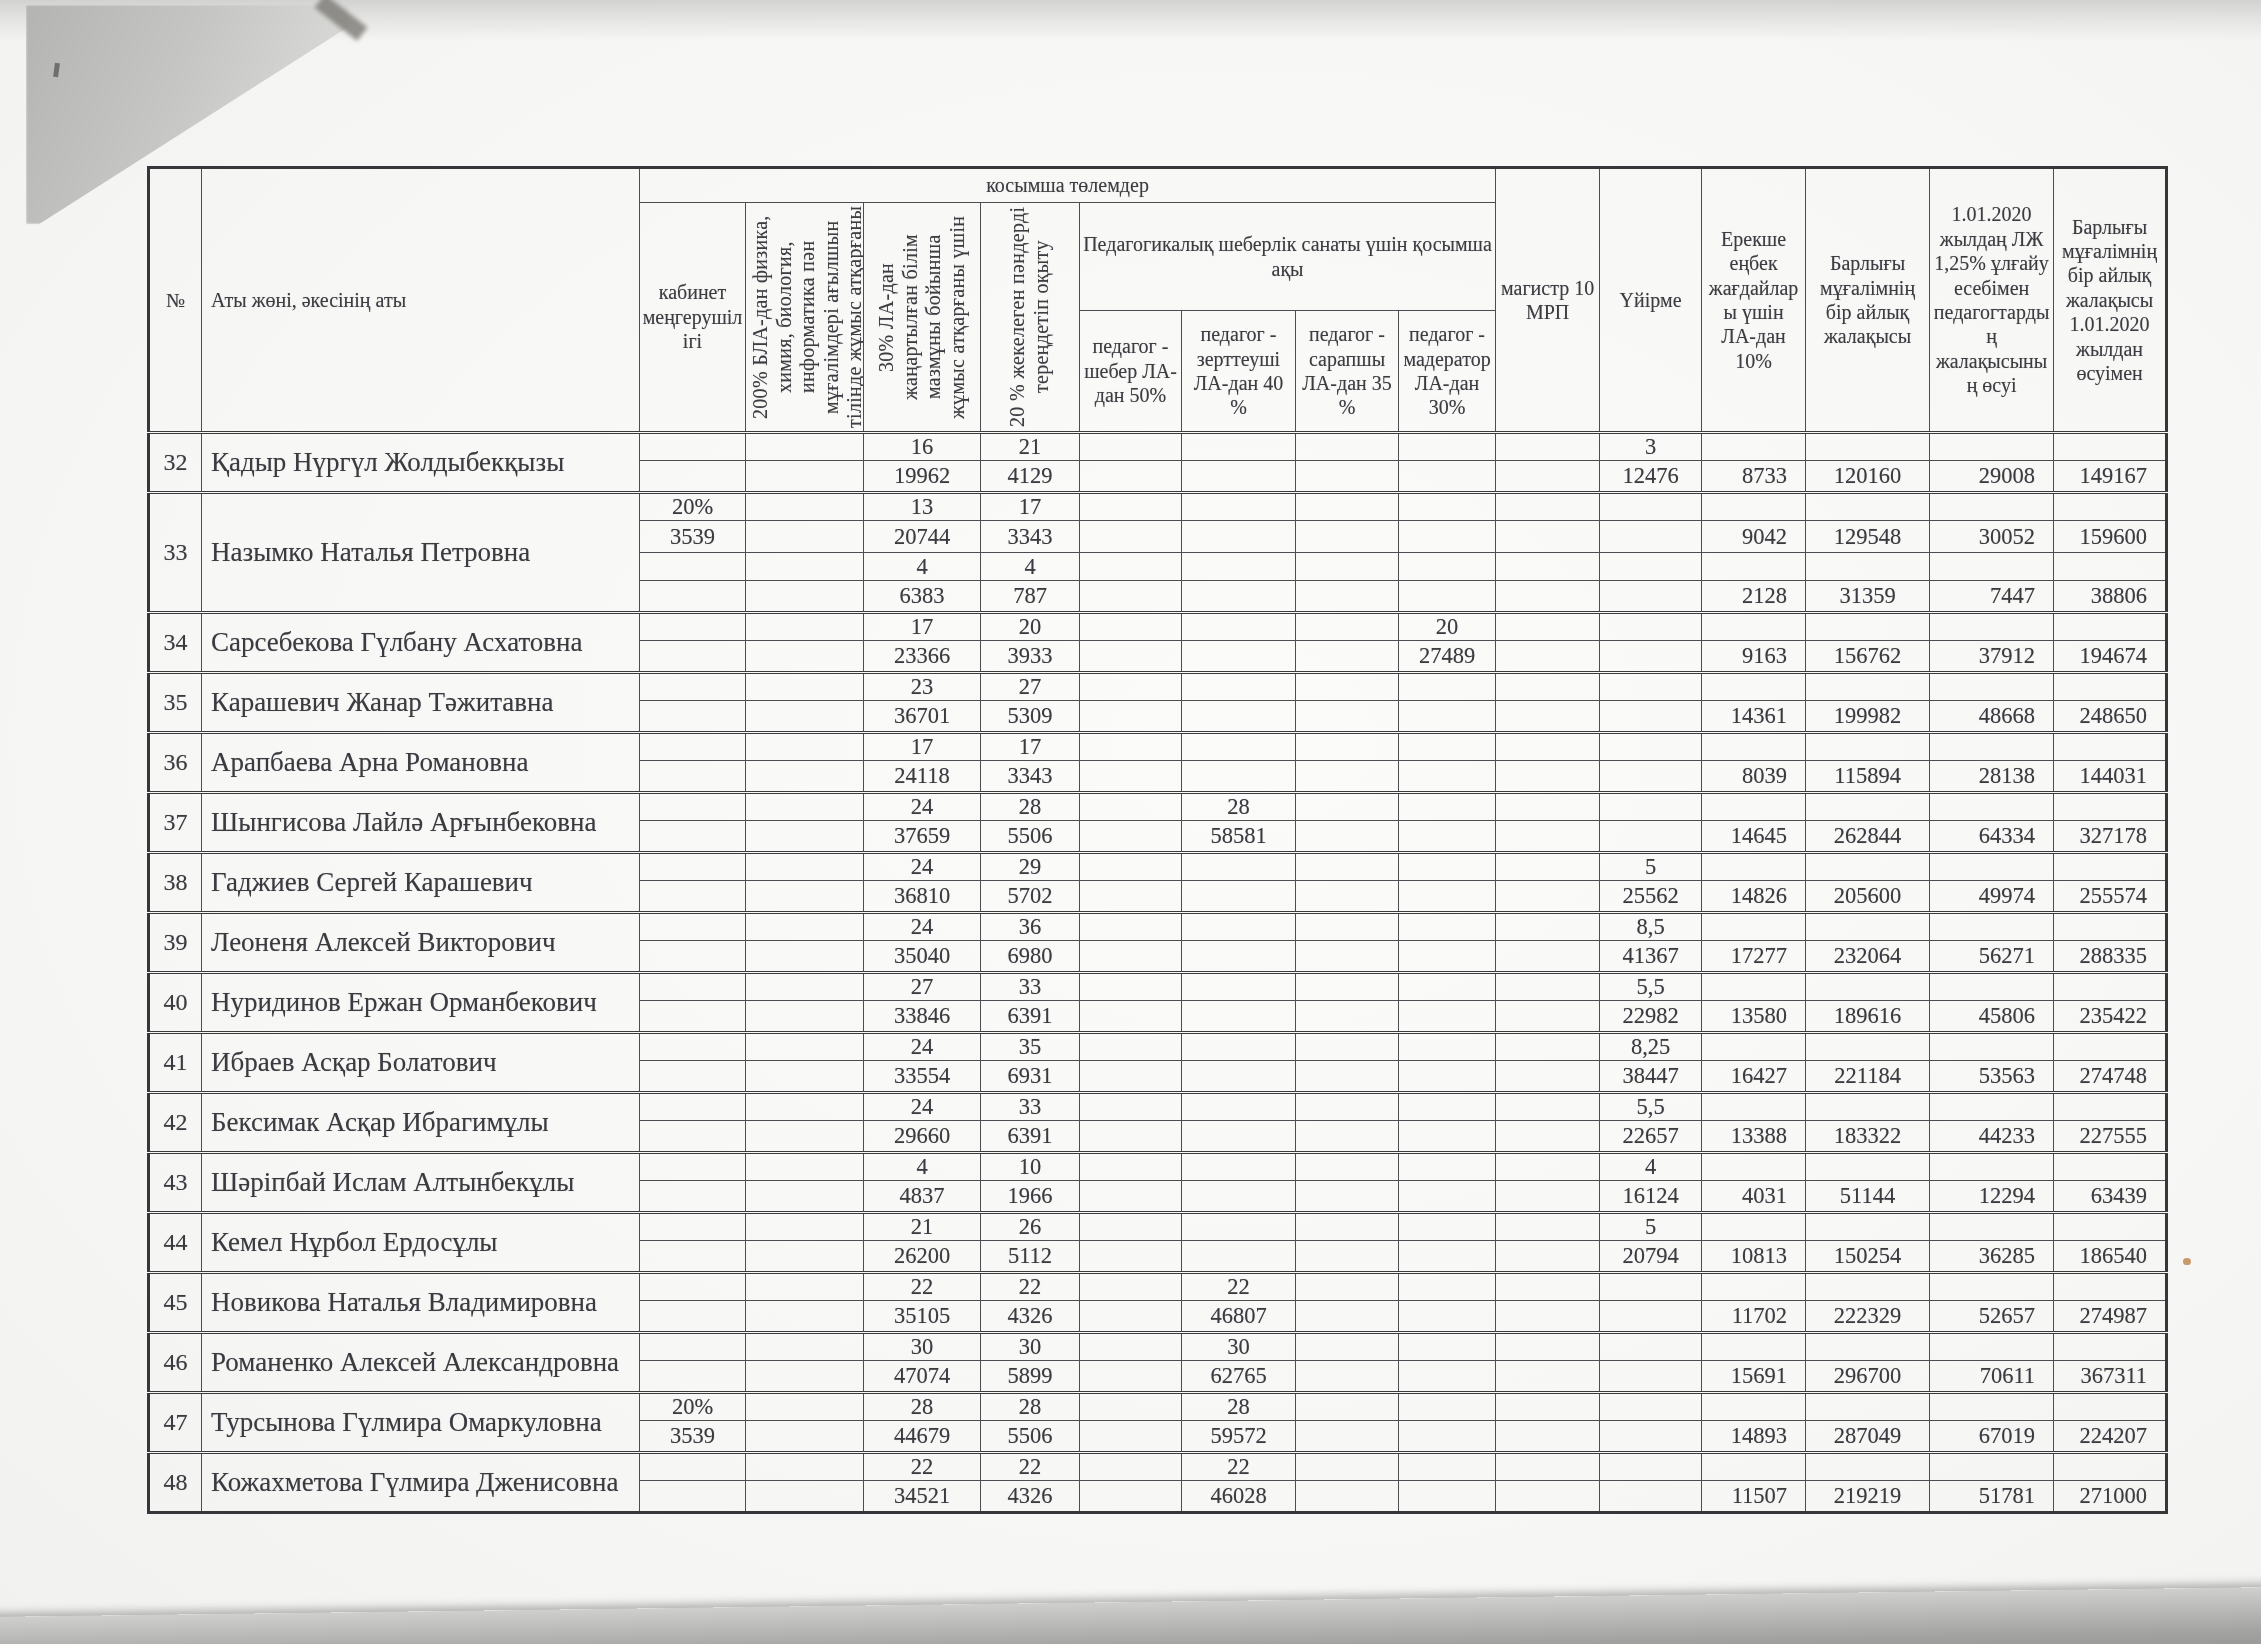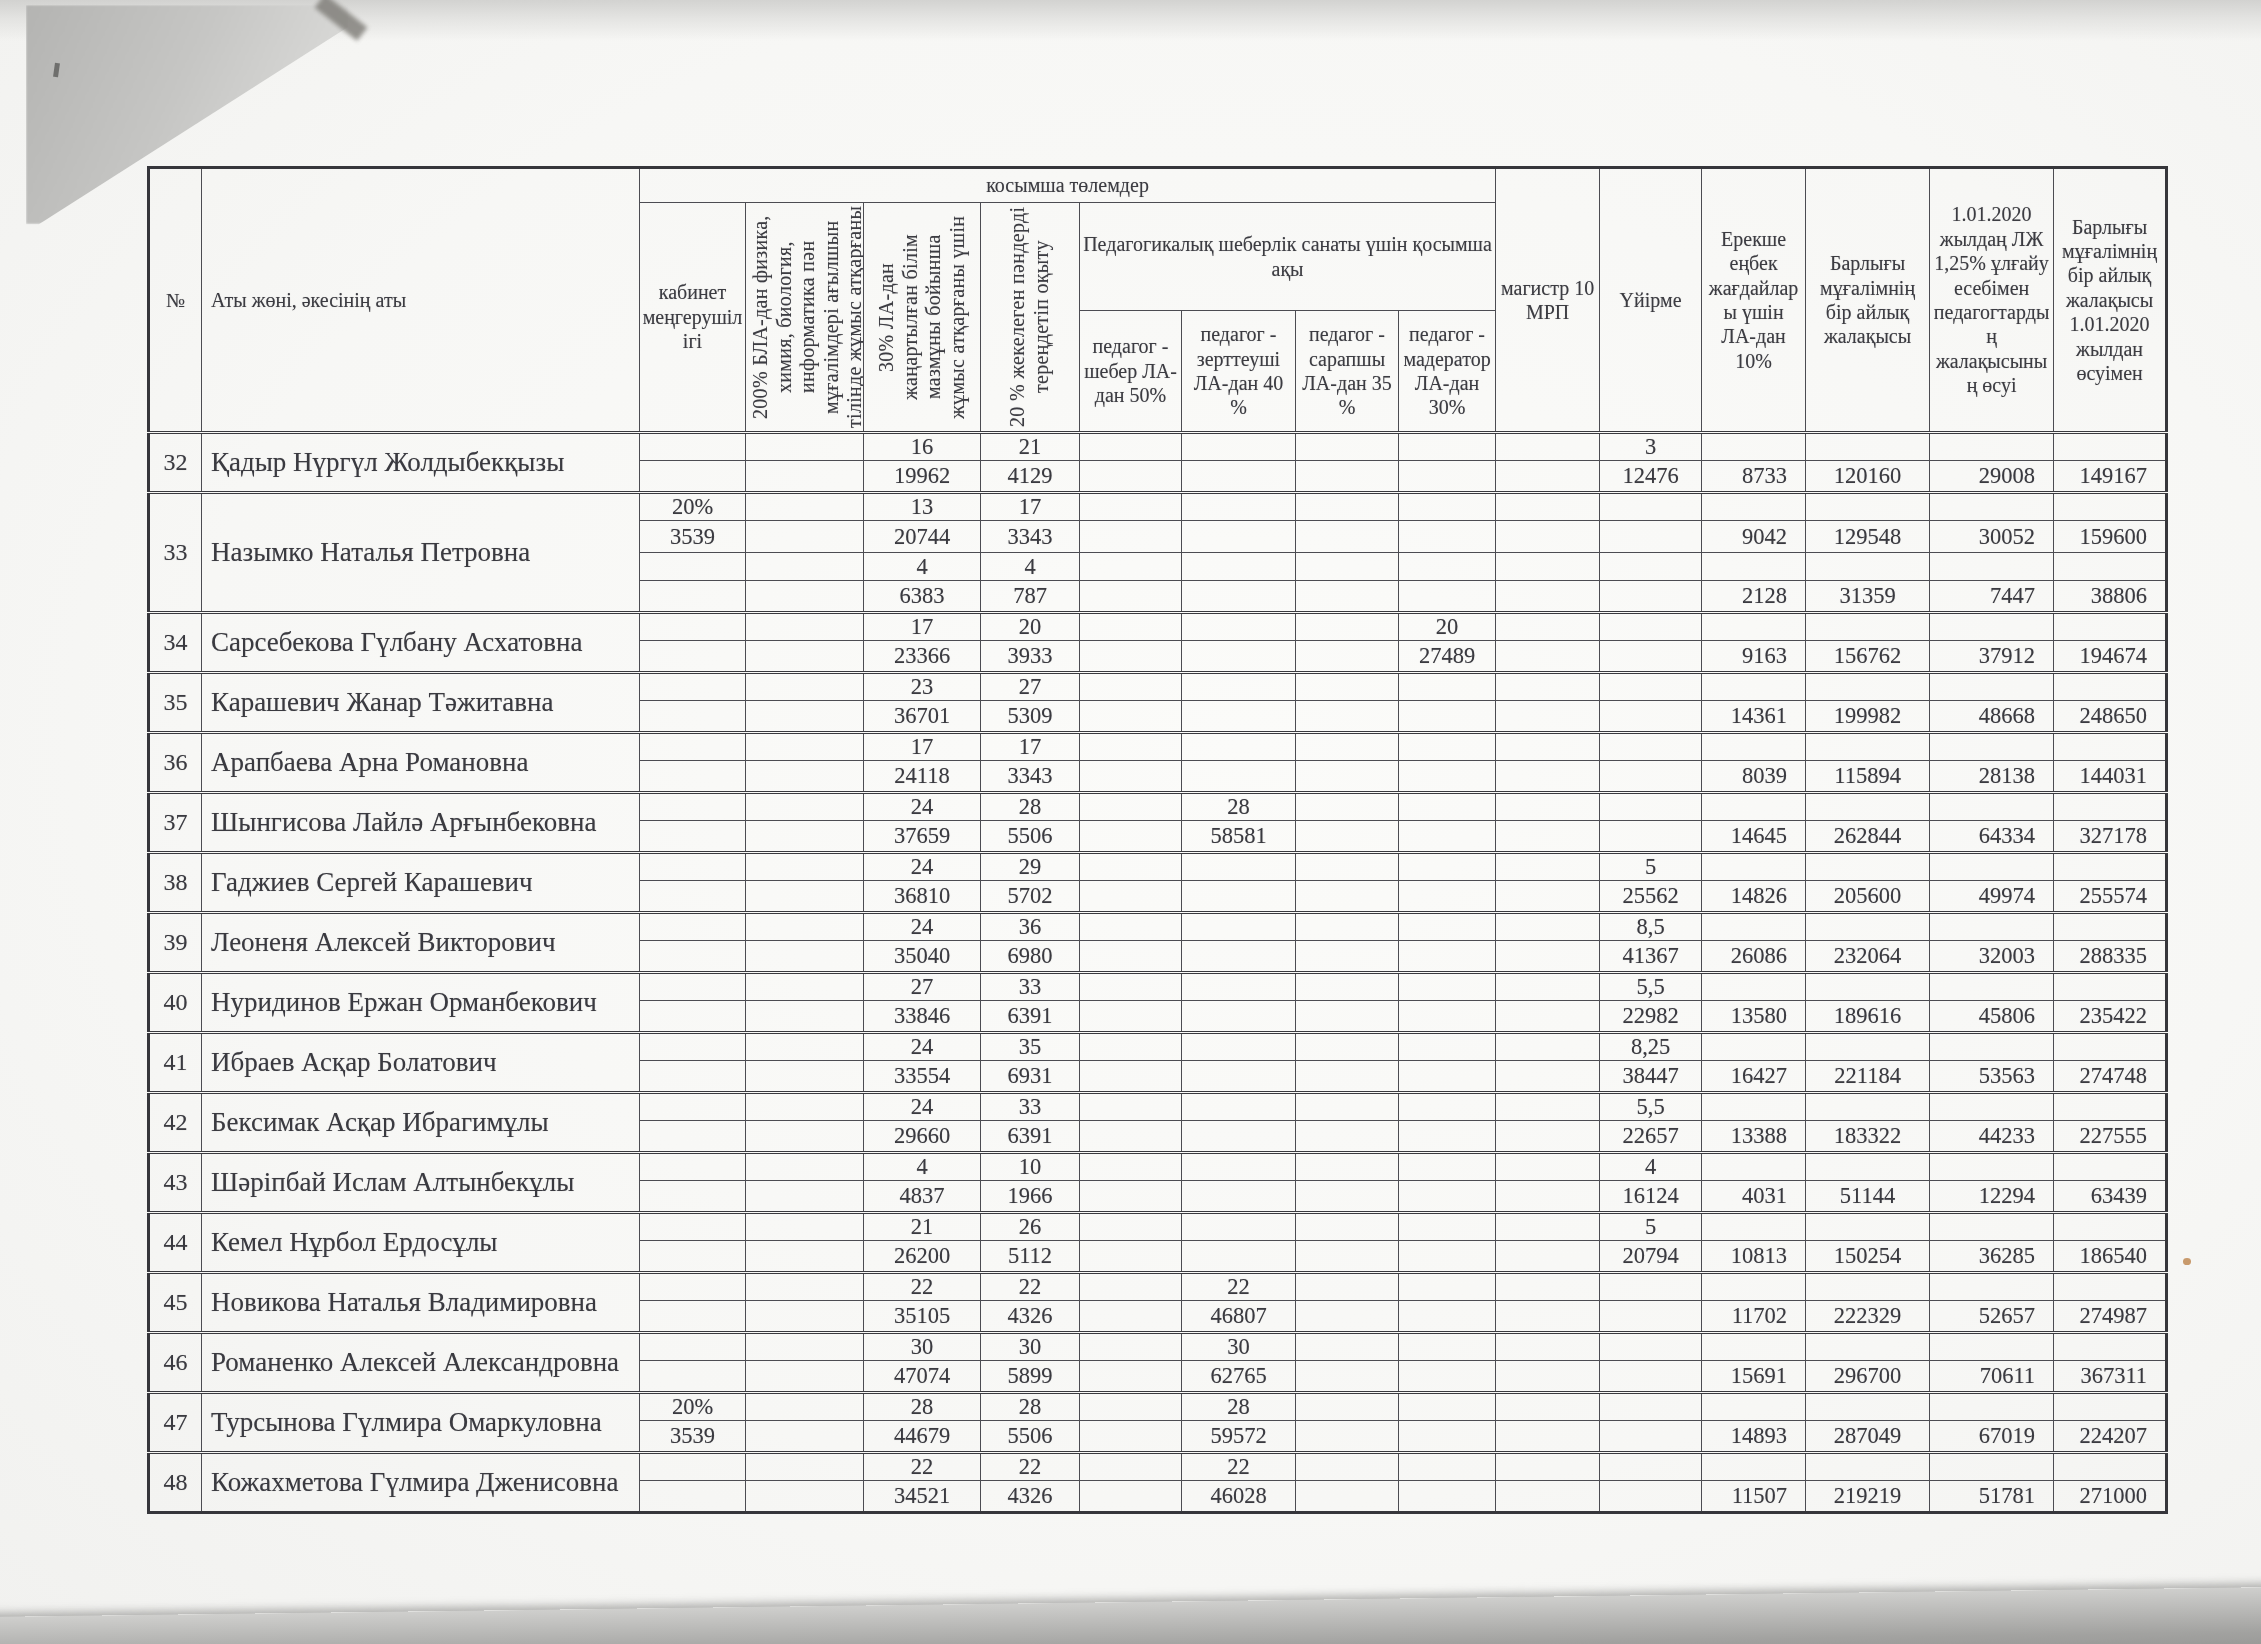--- a/index.html
+++ b/index.html
@@ -444,23 +444,23 @@
           <td></td>
           <td></td>
           <td>35040</td>
           <td>6980</td>
           <td></td>
           <td></td>
           <td></td>
           <td></td>
           <td></td>
           <td>41367</td>
-          <td class="ra">26086</td>
+          <td class="ra">17277</td>
           <td>232064</td>
-          <td class="ra">32003</td>
+          <td class="ra">56271</td>
           <td class="ra">288335</td>
         </tr>
         <tr class="block-start hrs">
           <td rowspan="2" class="no-cell">40</td>
           <td rowspan="2" class="name-cell">Нуридинов Ержан Орманбекович</td>
           <td></td>
           <td></td>
           <td>27</td>
           <td>33</td>
           <td></td>

